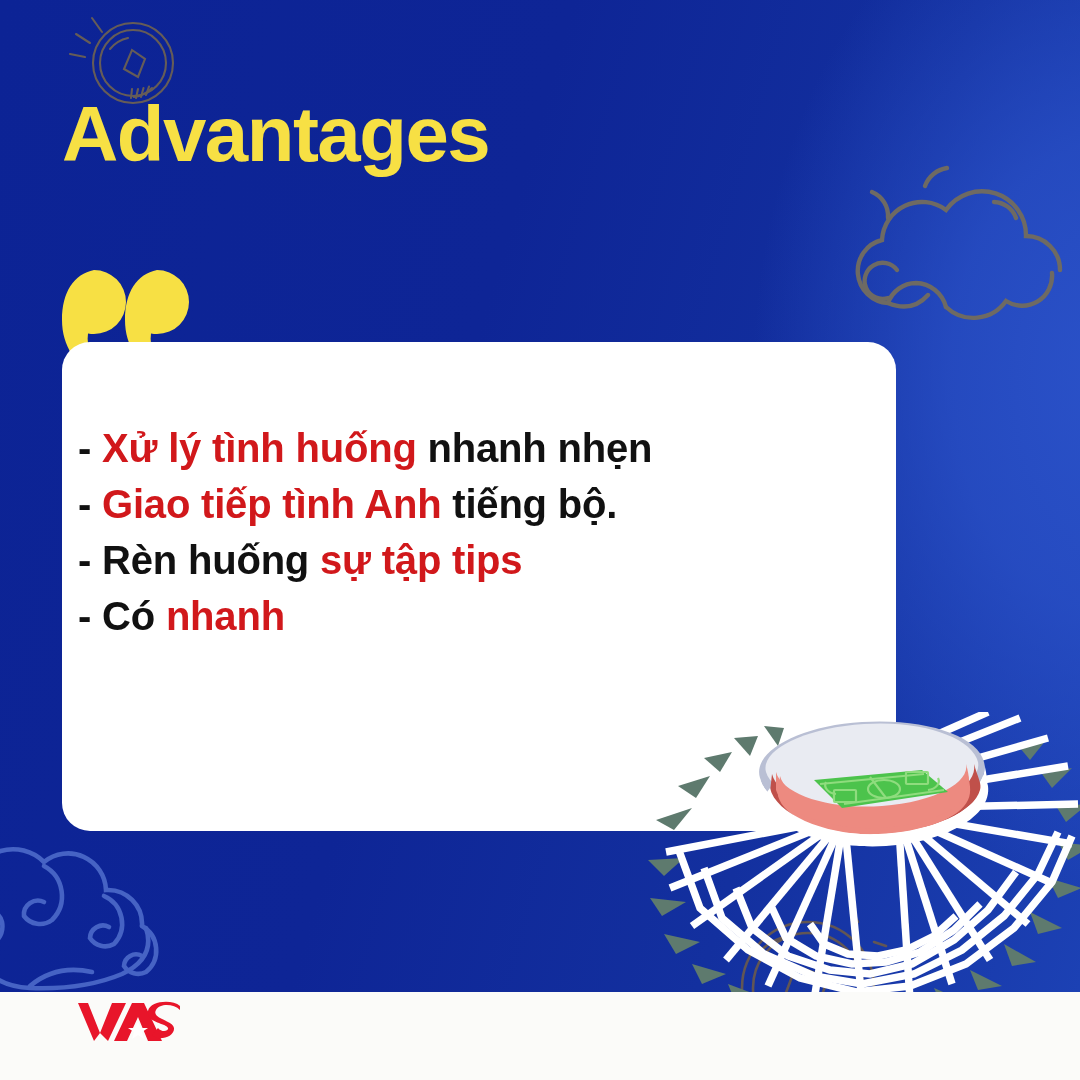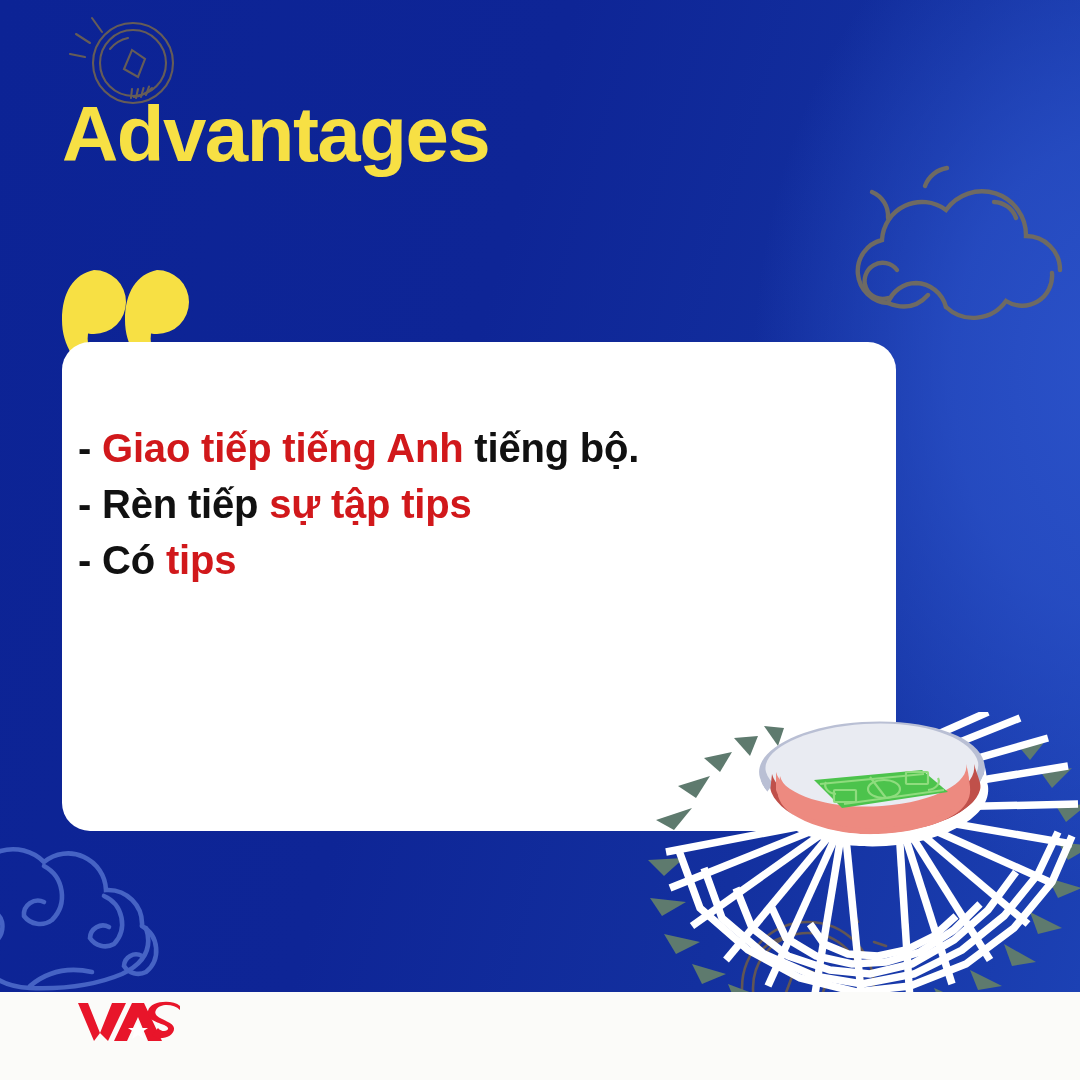--- a/index.html
+++ b/index.html
@@ -145,29 +145,33 @@
         <path d="M34 2 a32 32 0 1 1 0 64 a32 32 0 0 1 -6 -0.6 c-2 14 4 26 18 34 l-8 9 C16 98 2 78 2 52 C2 24 14 6 34 2 Z"></path>
         <path d="M97 2 a32 32 0 1 1 0 64 a32 32 0 0 1 -6 -0.6 c-2 14 4 26 18 34 l-8 9 C79 98 65 78 65 52 C65 24 77 6 97 2 Z"></path>
       </g>
     </svg>
 
     <div class="card"></div>
 
     <div class="bullets">
       <div class="bullet">
         <span class="dash">-</span>
-        <span class="hl">Giao tiếp tiếng Anh</span><span> tiếng bộ.</span>
-      </div>
-      <div class="bullet">
-        <span class="dash">-</span>
-        <span>Rèn tiếp</span><span class="hl"> sự tập tips</span>
-      </div>
-      <div class="bullet">
-        <span class="dash">-</span>
-        <span>Có</span><span class="hl"> tips</span>
+        <span class="hl">Xử lý tình huống</span><span> nhanh nhẹn</span>
+      </div>
+      <div class="bullet">
+        <span class="dash">-</span>
+        <span class="hl">Giao tiếp tình Anh</span><span> tiếng bộ.</span>
+      </div>
+      <div class="bullet">
+        <span class="dash">-</span>
+        <span>Rèn huống</span><span class="hl"> sự tập tips</span>
+      </div>
+      <div class="bullet">
+        <span class="dash">-</span>
+        <span>Có</span><span class="hl"> nhanh</span>
       </div>
     </div>
 
     <svg class="stadium" viewBox="0 0 448 300">
 
       <g fill="#5E7A6E">
         <polygon points="8,108 44,96 26,118"></polygon>
         <polygon points="30,74 62,64 48,86"></polygon>
         <polygon points="56,46 84,40 72,60"></polygon>
         <polygon points="86,26 110,24 102,44"></polygon>

